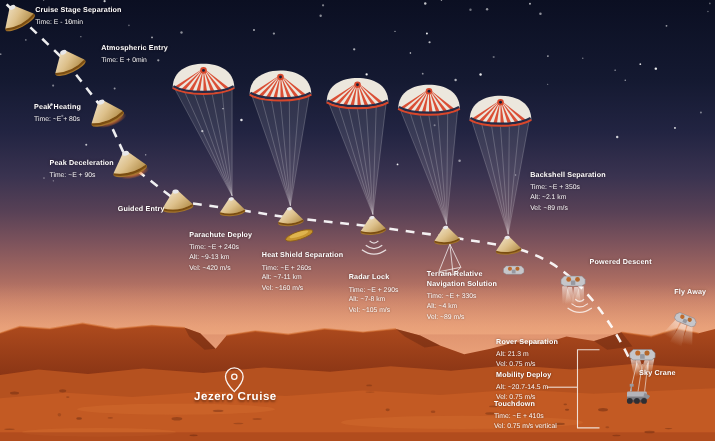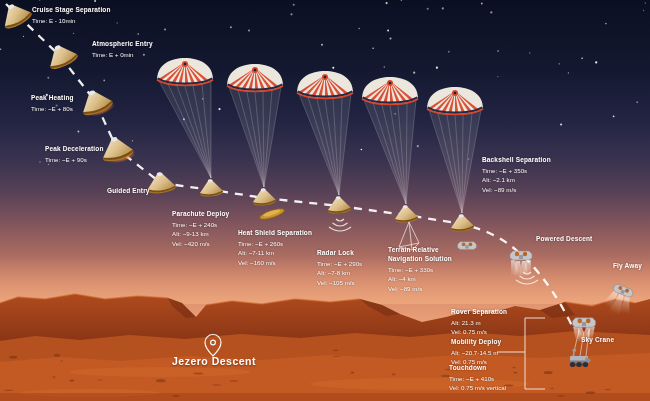--- a/index.html
+++ b/index.html
@@ -429,16 +429,16 @@
     <div class="d">Vel: 0.75 m/s</div>
   </div>
   <div class="stage" style="left:449px;top:364px">
     <div class="t">Touchdown</div>
     <div class="d">Time: ~E + 410s</div>
     <div class="d">Vel: 0.75 m/s vertical</div>
   </div>
   <div class="stage" style="left:581px;top:336px">
     <div class="t">Sky Crane</div>
   </div>
-  <div class="loc">Jezero Descent</div>
+  <div class="loc">Jezero Cruise</div>
 </div>
 
 </div>
 
 </body></html>

